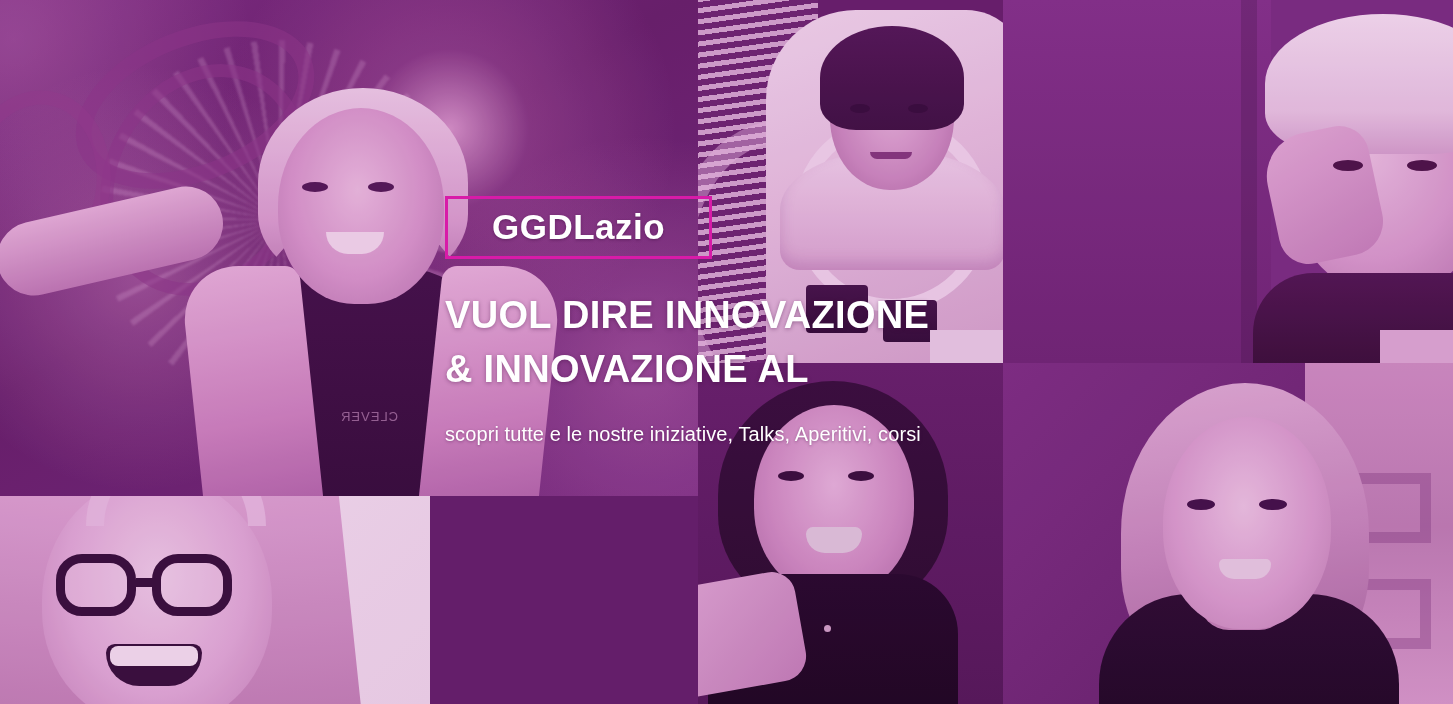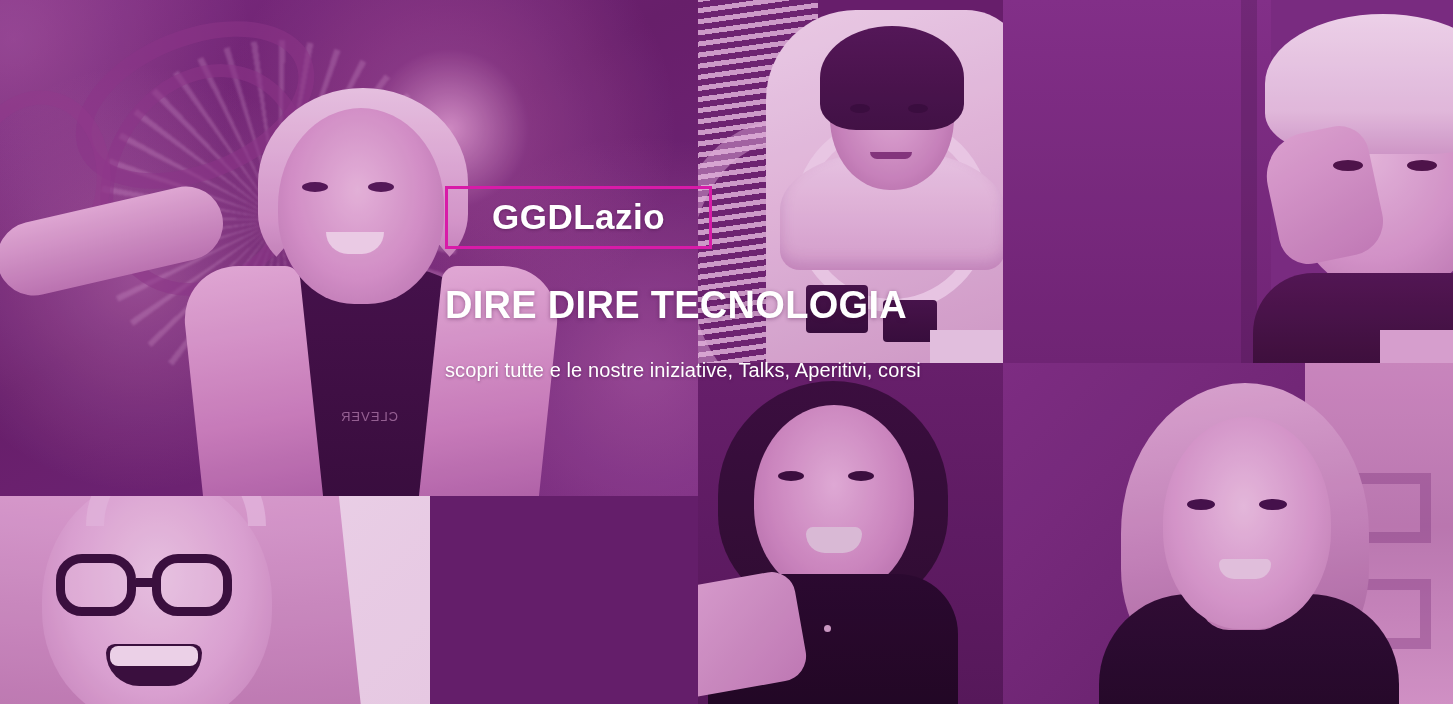--- a/index.html
+++ b/index.html
@@ -316,21 +316,21 @@
   #tint {
     position: absolute; inset: 0;
     background: rgba(150,40,140,.16);
     mix-blend-mode: multiply;
     pointer-events: none;
   }
 
   
   #copy {
     position: absolute;
-    left: 445px; top: 186px;
+    left: 445px; top: 196px;
     width: 600px;
   }
   #logo-box {
     display: inline-block;
     border: 3px solid #D81BA8;
     padding: 10px 44px 12px 44px;
     margin-bottom: 30px;
   }
   #logo-text {
     color: #FFFFFF;
@@ -470,21 +470,22 @@
 
   <div id="tint"></div>
 
   <div id="copy">
 
     <div id="logo-box">
       <div id="logo-text">GGDLazio</div>
     </div>
 
     <div id="headline">
-      <span class="ln">DIRE DIRE TECNOLOGIA</span>
+      <span class="ln">VUOL DIRE INNOVAZIONE</span>
+      <span class="ln">&amp; INNOVAZIONE AL</span>
     </div>
 
     <div id="subcopy">
       <span class="ln">scopri tutte e le nostre iniziative, Talks, Aperitivi, corsi</span>
     </div>
 
   </div>
 </div>
 
 </body></html>

